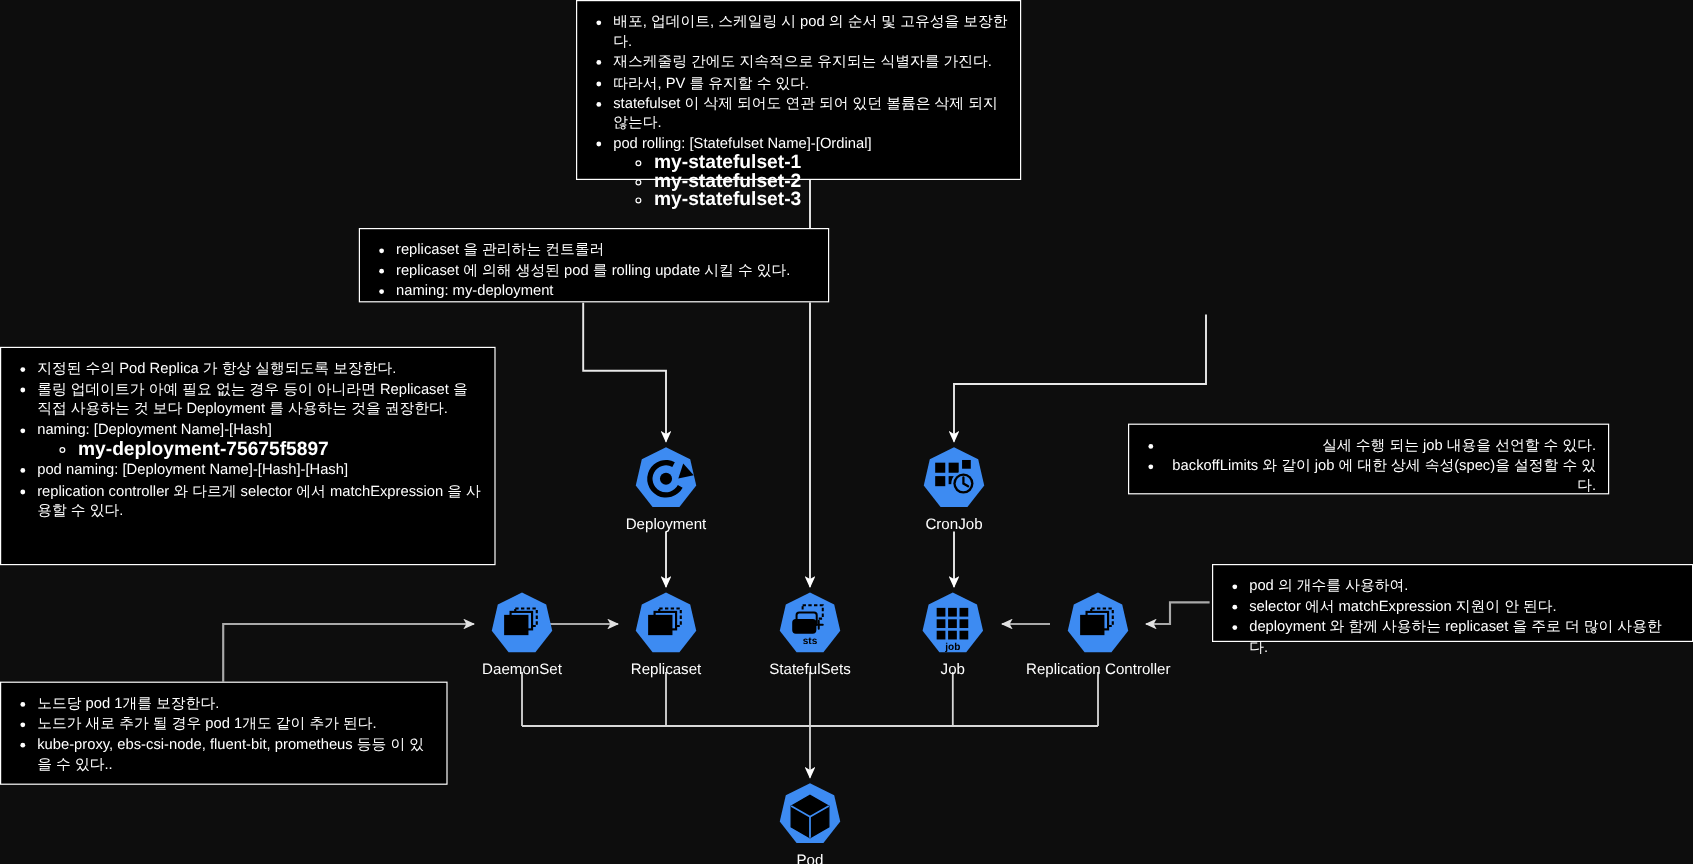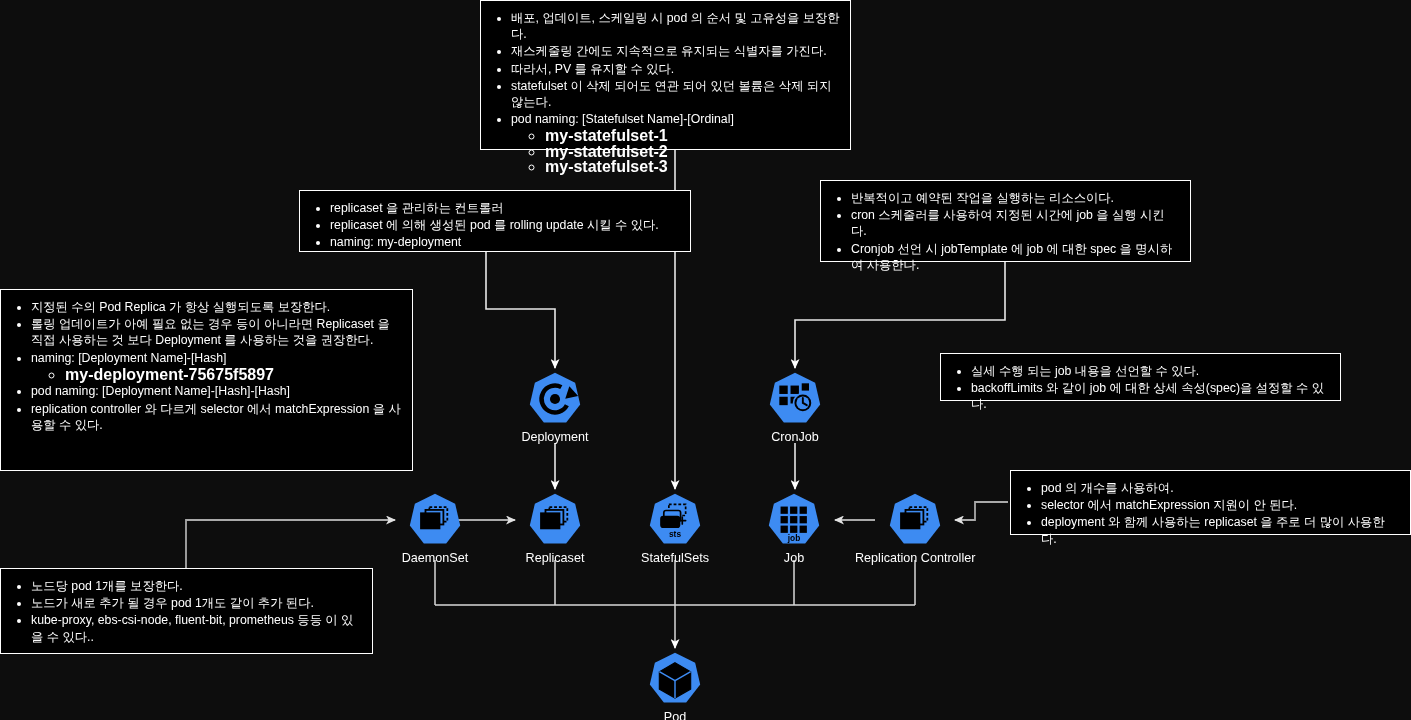--- a/index.html
+++ b/index.html
@@ -127,62 +127,55 @@
       <path d="M 675,605 L 675,648" marker-end="url(#ah)"></path>
     </g>
   </svg>
 
   <div class="note" style="left:480px; top:0px; width:371px; height:150px;">
     <ul>
       <li><span>배포, 업데이트, 스케일링 시 pod 의 순서 및 고유성을 보장한다.</span></li>
       <li><span>재스케줄링 간에도 지속적으로 유지되는 식별자를 가진다.</span></li>
       <li><span>따라서, PV 를 유지할 수 있다.</span></li>
       <li><span>statefulset 이 삭제 되어도 연관 되어 있던 볼륨은 삭제 되지 않는다.</span></li>
-      <li><span>pod naming: [Statefulset Name]-[Ordinal]</span>
+      <li><span>pod rolling: [Statefulset Name]-[Ordinal]</span>
         <ul>
           <li>my-statefulset-1</li>
           <li>my-statefulset-2</li>
           <li>my-statefulset-3</li>
         </ul>
       </li>
     </ul>
   </div>
 
   <div class="note" style="left:299px; top:190px; width:392px; height:62px;">
     <ul>
       <li>replicaset 을 관리하는 컨트롤러</li>
       <li>replicaset 에 의해 생성된 pod 를 rolling update 시킬 수 있다.</li>
       <li>naming: my-deployment</li>
     </ul>
   </div>
 
-  <div class="note" style="left:820px; top:180px; width:371px; height:82px;">
-    <ul>
-      <li>반복적이고 예약된 작업을 실행하는 리소스이다.</li>
-      <li>cron 스케줄러를 사용하여 지정된 시간에 job 을 실행 시킨다.</li>
-      <li>Cronjob 선언 시 jobTemplate 에 job 에 대한 spec 을 명시하여 사용한다.</li>
-    </ul>
-  </div>
 
   <div class="note" style="left:0px; top:289px; width:413px; height:182px;">
     <ul>
       <li>지정된 수의 Pod Replica 가 항상 실행되도록 보장한다.</li>
       <li>롤링 업데이트가 아예 필요 없는 경우 등이 아니라면 Replicaset 을 직접 사용하는 것 보다 Deployment 를 사용하는 것을 권장한다.</li>
       <li><span>naming: [Deployment Name]-[Hash]</span>
         <ul>
           <li>my-deployment-75675f5897</li>
         </ul>
       </li>
       <li><span>pod naming: [Deployment Name]-[Hash]-[Hash]</span>
       </li>
       <li>replication controller 와 다르게 selector 에서 matchExpression 을 사용할 수 있다.</li>
     </ul>
   </div>
 
-  <div class="note" style="left:940px; top:353px; width:401px; height:48px;">
+  <div class="note" style="left:940px; top:353px; width:401px; height:59px;text-align:right;">
     <ul>
       <li>실세 수행 되는 job 내용을 선언할 수 있다.</li>
       <li>backoffLimits 와 같이 job 에 대한 상세 속성(spec)을 설정할 수 있다.</li>
     </ul>
   </div>
 
   <div class="note" style="left:1010px; top:470px; width:401px; height:65px;">
     <ul>
       <li>pod 의 개수를 사용하여.</li>
       <li>selector 에서 matchExpression 지원이 안 된다.</li>

